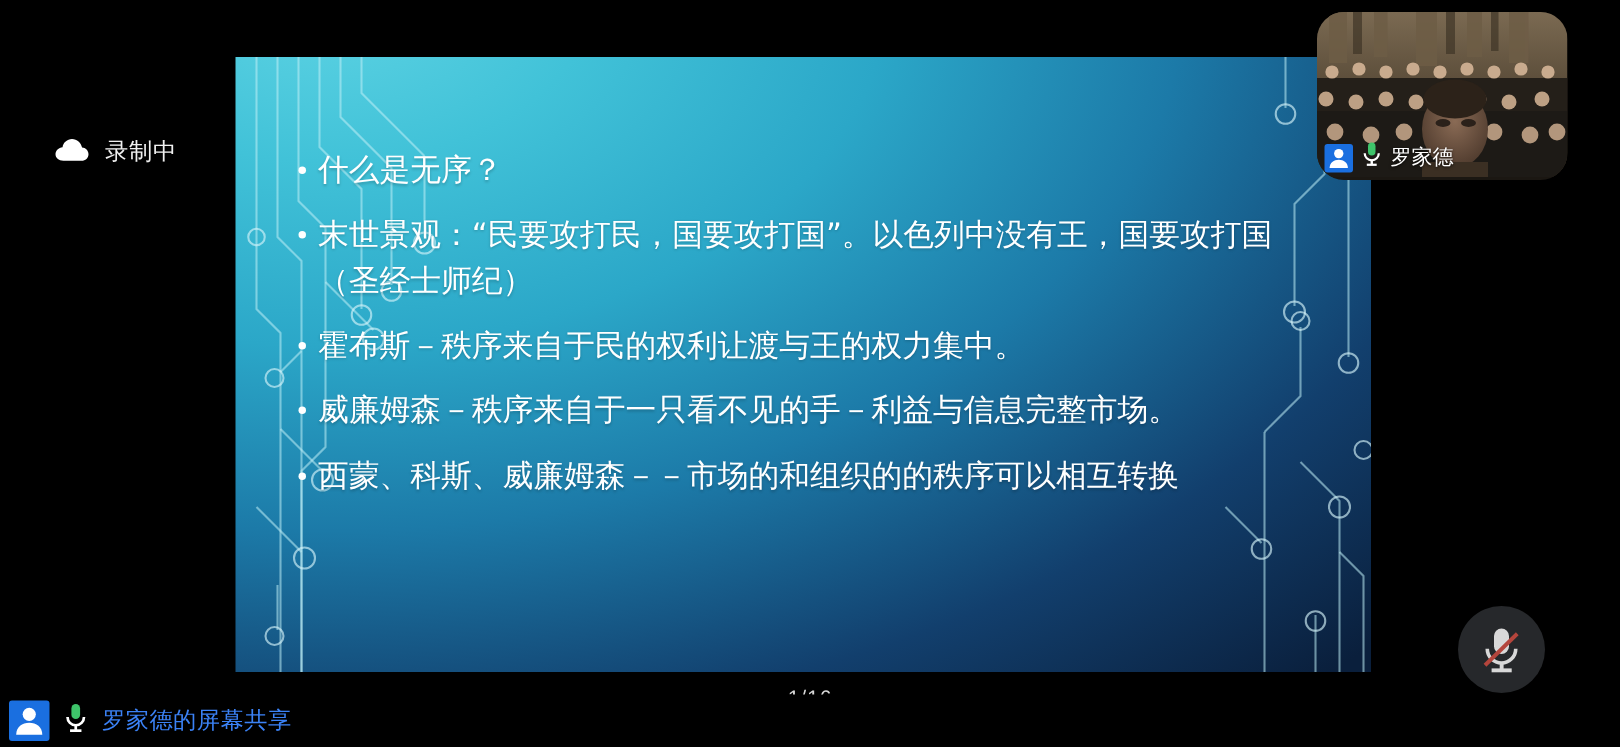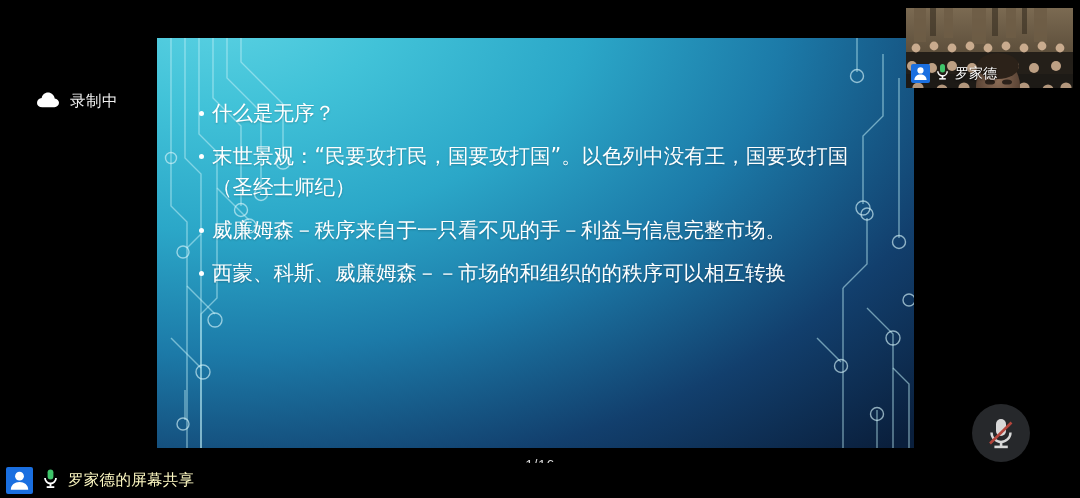--- a/index.html
+++ b/index.html
@@ -94,26 +94,27 @@
     top: 457px;
     text-align: center;
     color: #d8d8d8;
     font-size: 14px;
     letter-spacing: 0.6px;
   }
 
   
   .video-tile {
     position: absolute;
-    left: 906px;
+    left: 878px;
     top: 8px;
     width: 167px;
-    height: 80px;
+    height: 112px;
     overflow: hidden;
     background: #1b1712;
+    border-radius: 18px;
   }
   .video-bg {
     position: absolute;
     inset: 0;
   }
   .tile-badge {
     position: absolute;
     left: 5px;
     bottom: 4px;
     display: flex;
@@ -162,21 +163,21 @@
     gap: 9px;
     padding-left: 6px;
     box-sizing: border-box;
   }
   .bottom-bar .person-chip {
     width: 27px;
     height: 27px;
     border-radius: 2px;
   }
   .share-label {
-    color: #fef9c3;
+    color: #3b82f6;
     font-size: 15.5px;
     white-space: nowrap;
     letter-spacing: 0.3px;
   }
   .mic-ico { flex: 0 0 auto; display: block; }
 </style>
 </head>
 <body>
 
 <div id="app">
@@ -243,20 +244,24 @@
     </svg>
 
     <div class="slide-body">
       <div class="bullet">
         <span class="dot"></span>
         <span class="btext">什么是无序？</span>
       </div>
       <div class="bullet">
         <span class="dot"></span>
         <span class="btext">末世景观：“民要攻打民，国要攻打国”。以色列中没有王，国要攻打国（圣经士师纪）</span>
+      </div>
+      <div class="bullet">
+        <span class="dot"></span>
+        <span class="btext">霍布斯－秩序来自于民的权利让渡与王的权力集中。</span>
       </div>
       <div class="bullet">
         <span class="dot"></span>
         <span class="btext">威廉姆森－秩序来自于一只看不见的手－利益与信息完整市场。</span>
       </div>
       <div class="bullet">
         <span class="dot"></span>
         <span class="btext">西蒙、科斯、威廉姆森－－市场的和组织的的秩序可以相互转换</span>
       </div>
     </div>

